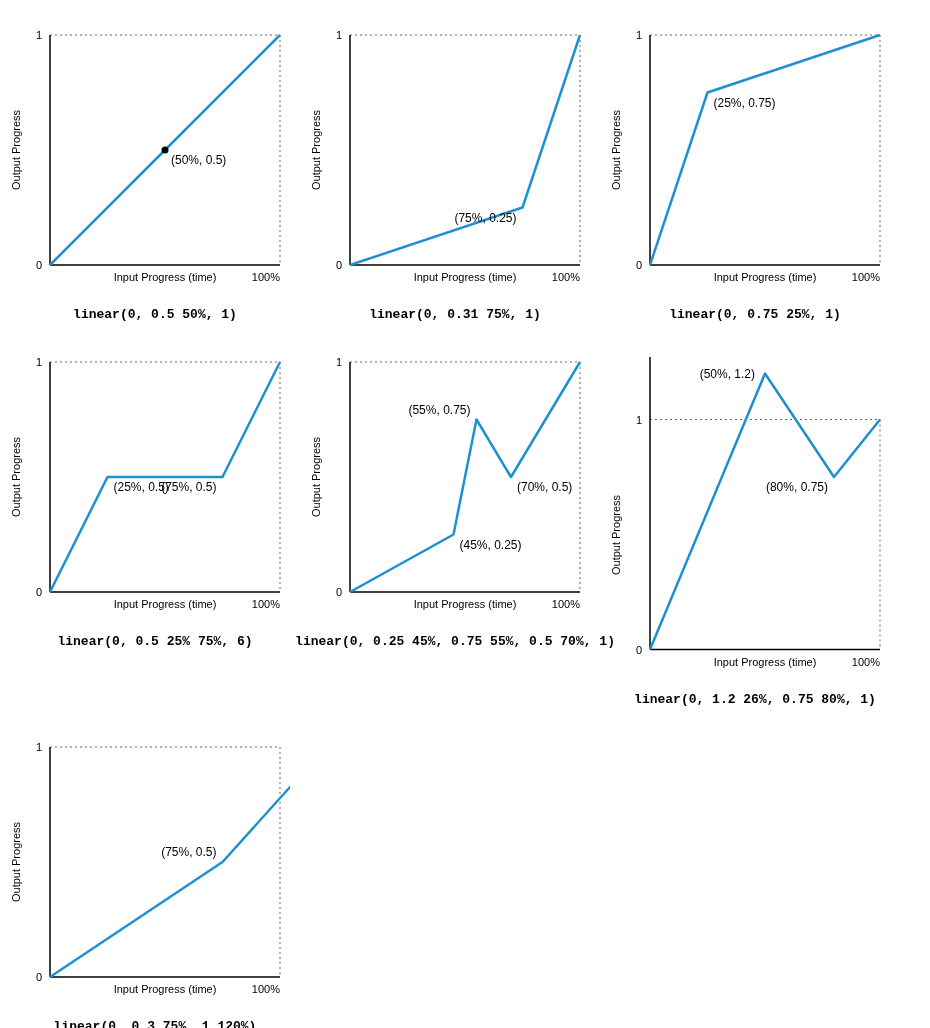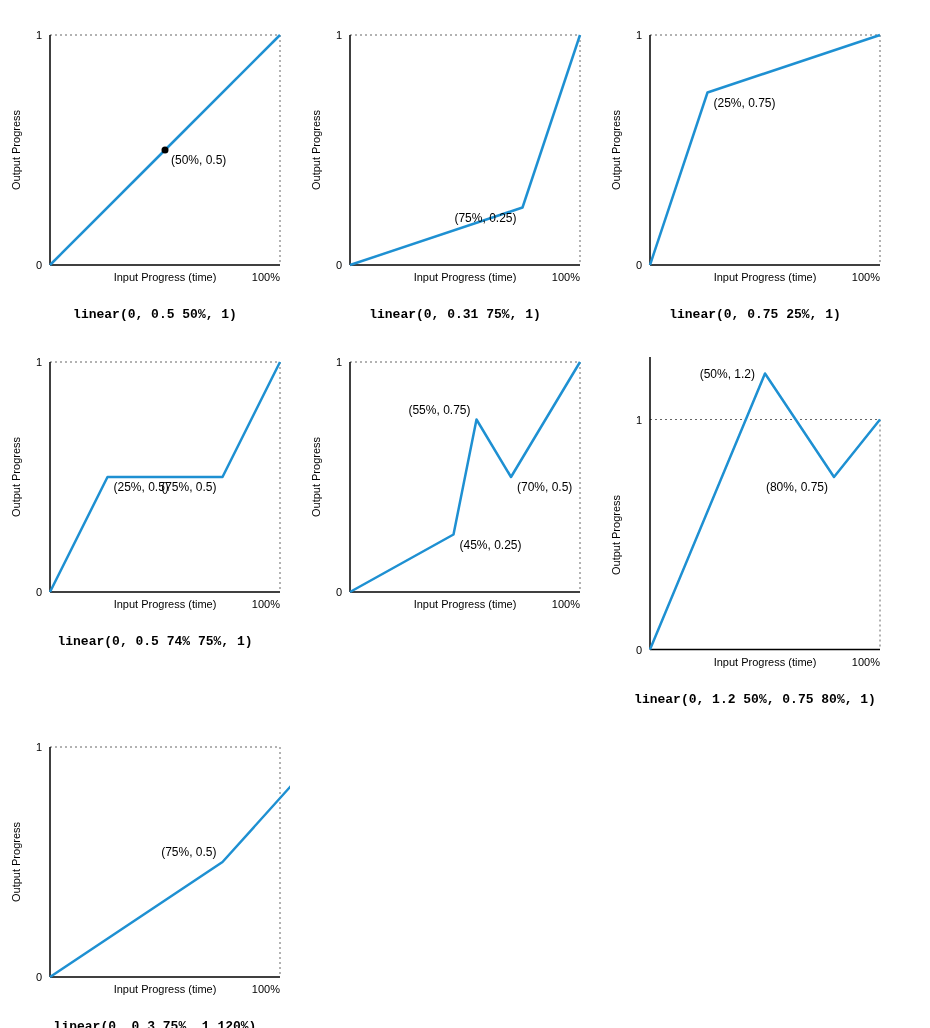--- a/index.html
+++ b/index.html
@@ -152,21 +152,21 @@
     <text x="93.5" y="149" font-size="12" fill="#000" text-anchor="start">(25%, 0.5)</text>
           <text x="196.5" y="149" font-size="12" fill="#000" text-anchor="end">(75%, 0.5)</text>
 
     <text x="22" y="24" font-size="11" text-anchor="end">1</text>
     <text x="22" y="254" font-size="11" text-anchor="end">0</text>
     <text x="260" y="266" font-size="11" text-anchor="end">100%</text>
     <text x="145" y="266" font-size="11" text-anchor="middle">Input Progress (time)</text>
   </svg>
         <div class="ylabel" style="top: 135px;">Output Progress</div>
       </div>
-      <div class="caption">linear(0, 0.5 74% 75%, 1)</div>
+      <div class="caption">linear(0, 0.5 25% 75%, 6)</div>
     </div>
     <div class="cell">
       <div class="chart-wrap" style="height: 280px; width: 270px;">
   <svg width="270" height="280">
 
     <line x1="30" y1="20" x2="260" y2="20" stroke="#666" stroke-width="1" stroke-dasharray="2,3"></line>
     <line x1="260" y1="20" x2="260" y2="250" stroke="#666" stroke-width="1" stroke-dasharray="2,3"></line>
 
     <line x1="30" y1="250" x2="260" y2="250" stroke="#000" stroke-width="1.5"></line>
     <line x1="30" y1="250" x2="30" y2="20" stroke="#000" stroke-width="1.5"></line>
@@ -181,20 +181,21 @@
           <text x="150.5" y="71.5" font-size="12" fill="#000" text-anchor="end">(55%, 0.75)</text>
           <text x="197" y="149" font-size="12" fill="#000" text-anchor="start">(70%, 0.5)</text>
 
     <text x="22" y="24" font-size="11" text-anchor="end">1</text>
     <text x="22" y="254" font-size="11" text-anchor="end">0</text>
     <text x="260" y="266" font-size="11" text-anchor="end">100%</text>
     <text x="145" y="266" font-size="11" text-anchor="middle">Input Progress (time)</text>
   </svg>
         <div class="ylabel" style="top: 135px;">Output Progress</div>
       </div>
+      <div class="caption">linear(0, 0.25 45%, 0.75 55%, 0.5 70%, 1)</div>
     </div>
     <div class="cell">
       <div class="chart-wrap" style="height: 337.5px; width: 270px;">
   <svg width="270" height="337.5">
 
     <line x1="30" y1="77.5" x2="260" y2="77.5" stroke="#666" stroke-width="1" stroke-dasharray="2,3"></line>
     <line x1="260" y1="77.5" x2="260" y2="307.5" stroke="#666" stroke-width="1" stroke-dasharray="2,3"></line>
 
     <line x1="30" y1="307.5" x2="260" y2="307.5" stroke="#000" stroke-width="1.5"></line>
     <line x1="30" y1="307.5" x2="30" y2="15" stroke="#000" stroke-width="1.5"></line>
@@ -208,21 +209,21 @@
     <text x="135" y="35.5" font-size="12" fill="#000" text-anchor="end">(50%, 1.2)</text>
           <text x="208" y="149" font-size="12" fill="#000" text-anchor="end">(80%, 0.75)</text>
 
     <text x="22" y="81.5" font-size="11" text-anchor="end">1</text>
     <text x="22" y="311.5" font-size="11" text-anchor="end">0</text>
     <text x="260" y="323.5" font-size="11" text-anchor="end">100%</text>
     <text x="145" y="323.5" font-size="11" text-anchor="middle">Input Progress (time)</text>
   </svg>
         <div class="ylabel" style="top: 192.5px;">Output Progress</div>
       </div>
-      <div class="caption">linear(0, 1.2 50%, 0.75 80%, 1)</div>
+      <div class="caption">linear(0, 1.2 26%, 0.75 80%, 1)</div>
     </div>
     <div class="cell">
       <div class="chart-wrap" style="height: 280px; width: 270px;">
   <svg width="270" height="280">
 
     <line x1="30" y1="20" x2="260" y2="20" stroke="#666" stroke-width="1" stroke-dasharray="2,3"></line>
     <line x1="260" y1="20" x2="260" y2="250" stroke="#666" stroke-width="1" stroke-dasharray="2,3"></line>
 
     <line x1="30" y1="250" x2="260" y2="250" stroke="#000" stroke-width="1.5"></line>
     <line x1="30" y1="250" x2="30" y2="20" stroke="#000" stroke-width="1.5"></line>

